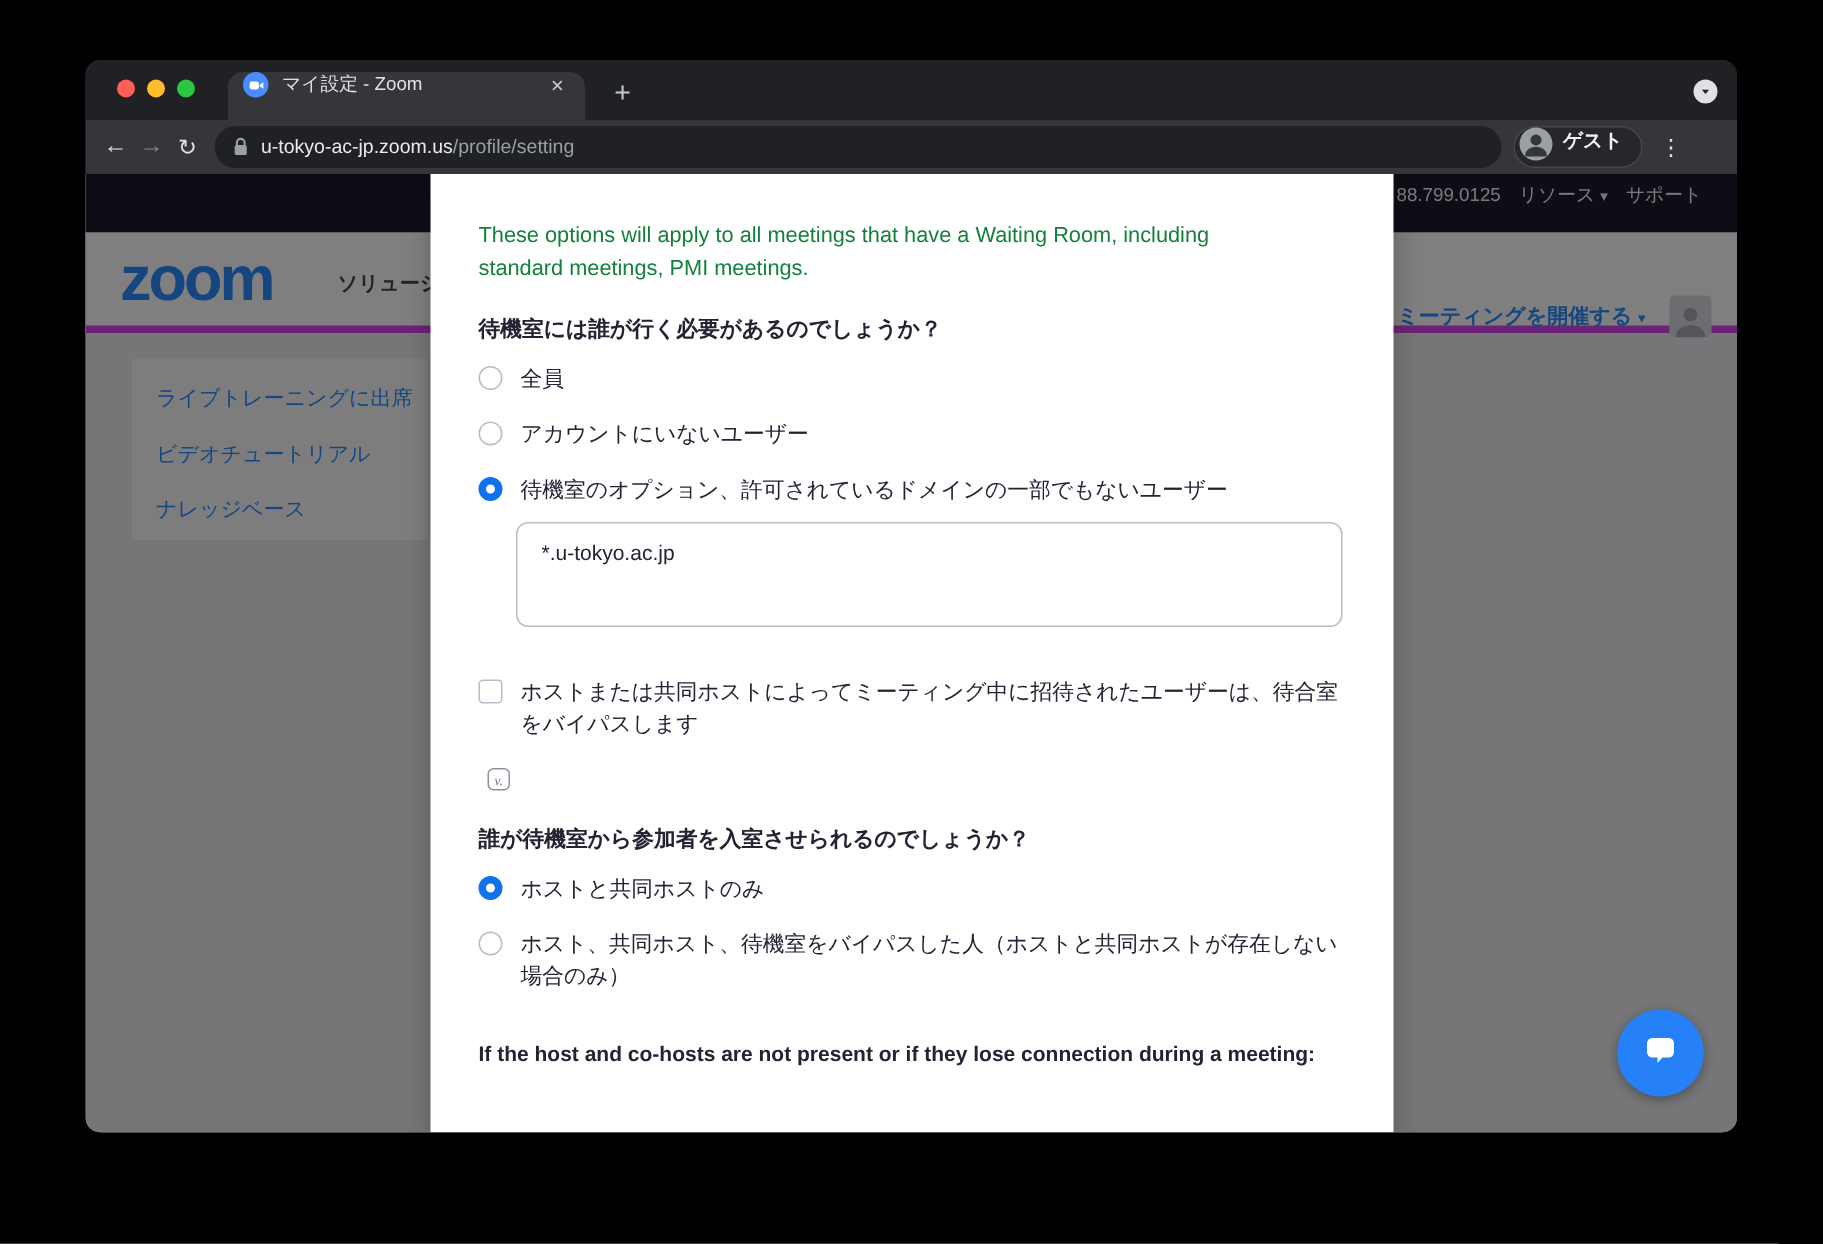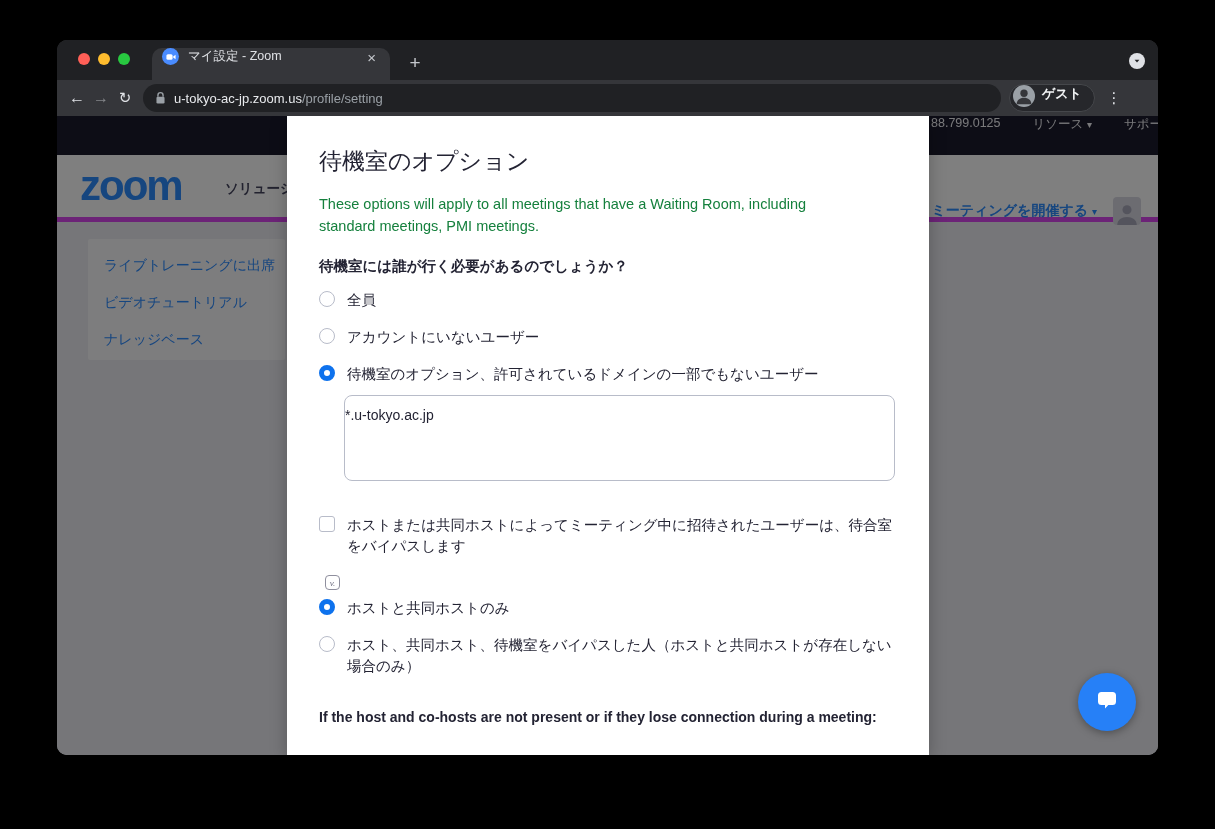--- a/index.html
+++ b/index.html
@@ -37,21 +37,21 @@
   .guestpill { margin-left:8px; height:28px; background:#26272b; border:1px solid #45474b;
                border-radius:14px; display:flex; align-items:flex-start; gap:7px; padding:0 12px 0 3px; }
   .guest-avatar { width:22px; height:22px; border-radius:50%; background:#9aa0a6;
                   display:flex; align-items:center; justify-content:center; overflow:hidden; }
   .guest-label { color:#f1f3f4; font-size:13px; font-weight:700; white-space:nowrap; }
   .kebab { margin-left:10px; color:#dfe1e5; font-size:15px; letter-spacing:0; width:18px; text-align:center; }
 
   
   .viewport { position:relative; height:639px; background:#ededf2; overflow:hidden; }
   .site-navbar { position:absolute; left:0; top:0; width:100%; height:39px; background:#1b1b2c; }
-  .navbar-right { position:absolute; left:874px; top:0; height:28px; display:flex; gap:32px; }
+  .navbar-right { position:absolute; left:874px; top:0; height:28px; display:flex; align-items:center; gap:12px; }
   .navbar-item { color:#f2f2f7; font-size:12.5px; white-space:nowrap; }
   .caret { font-size:10px; }
   .site-header { position:absolute; left:0; top:39px; width:100%; height:67px; background:#ffffff;
                  border-bottom:5px solid #d946ef; }
   .logo { position:absolute; left:23px; top:8px; color:#2d8cff; font-size:42px; font-weight:700;
           letter-spacing:-2px; line-height:1.1; }
   .nav-partial { position:absolute; left:168px; top:25px; color:#45455f; font-size:13.5px; font-weight:700; white-space:nowrap; }
   .header-right { position:absolute; right:17px; top:0; height:67px; display:flex; align-items:center; gap:16px;margin-top:22px; }
   .host-link { color:#2d8cff; font-size:14px; font-weight:700; white-space:nowrap; }
   .header-avatar { width:28px; height:28px; border-radius:4px; background:#d9d9e3; overflow:hidden;
@@ -70,22 +70,22 @@
   .modal-desc { color:#15803d; font-size:14.5px; line-height:22px; width:545px; margin-bottom:20px; }
   .q { color:#232333; font-size:14.5px; font-weight:700; margin-bottom:6px; }
   .q.en { font-size:14px; }
   .opt-row { display:flex; align-items:flex-start; padding:8px 0; gap:12px; }
   .radio { flex:0 0 auto; width:16px; height:16px; border-radius:50%; border:1.5px solid #b8bcc9;
            background:#fff; margin-top:1px; }
   .radio.on { border:5px solid #0e72ed; }
   .checkbox { flex:0 0 auto; width:16px; height:16px; border-radius:3px; border:1.5px solid #b8bcc9;
               background:#fff; margin-top:1px; }
   .opt-label { color:#232333; font-size:14.5px; line-height:21px; max-width:545px; }
-  .domains-box { display:block; margin:2px 0 0 25px; width:551px; height:86px; resize:none;
-                 border:1px solid #b8bcc9; border-radius:8px; padding:11px 0; color:#232333;
+  .domains-box { display:block; margin:2px 0 0 25px; width:551px; height:70px; resize:none;
+                 border:1px solid #b8bcc9; border-radius:8px; padding:11px 16px; color:#232333;
                  font-size:14px; font-family:"Liberation Sans","DejaVu Sans",sans-serif; outline:none; background:#fff; }
   .bypass-row { margin-top:26px; }
   .broken-img { display:inline-flex; align-items:center; justify-content:center; margin:10px 0 0 6px;
                 width:15px; height:15px; border:1px solid #8f8f9e; border-radius:4px;
                 color:#6e6e80; font-size:9px; font-style:italic; font-family:"Liberation Serif","DejaVu Serif",serif; }
   .q2 { margin-top:22px; } .q3 { margin-top:24px; }
 
   
   .chat-btn { position:absolute; left:1021px; top:557px; width:58px; height:58px; border-radius:50%;
               background:#2680f7; display:flex; align-items:center; justify-content:center;
@@ -173,21 +173,20 @@
       <div class="side-panel">
         <span class="side-link">ライブトレーニングに出席</span>
         <span class="side-link">ビデオチュートリアル</span>
         <span class="side-link">ナレッジベース</span>
       </div>
     </div>
 
     <div class="dim-overlay"></div>
 
     <div class="modal">
-      <div class="modal-title">待機室のオプション</div>
       <div class="modal-desc">These options will apply to all meetings that have a Waiting Room, including standard meetings, PMI meetings.</div>
 
       <div class="q">待機室には誰が行く必要があるのでしょうか？</div>
 
       <div class="opt-row">
         <span class="radio"></span>
         <span class="opt-label">全員</span>
       </div>
       <div class="opt-row">
         <span class="radio"></span>
@@ -200,20 +199,21 @@
 
       <textarea class="domains-box" spellcheck="false" style="">*.u-tokyo.ac.jp</textarea>
 
       <div class="opt-row bypass-row">
         <span class="checkbox"></span>
         <span class="opt-label">ホストまたは共同ホストによってミーティング中に招待されたユーザーは、待合室をバイパスします</span>
       </div>
 
       <span class="broken-img">v.</span>
 
+      <div class="q q2">誰が待機室から参加者を入室させられるのでしょうか？</div>
 
       <div class="opt-row">
         <span class="radio on"></span>
         <span class="opt-label">ホストと共同ホストのみ</span>
       </div>
       <div class="opt-row">
         <span class="radio"></span>
         <span class="opt-label">ホスト、共同ホスト、待機室をバイパスした人（ホストと共同ホストが存在しない場合のみ）</span>
       </div>
 

